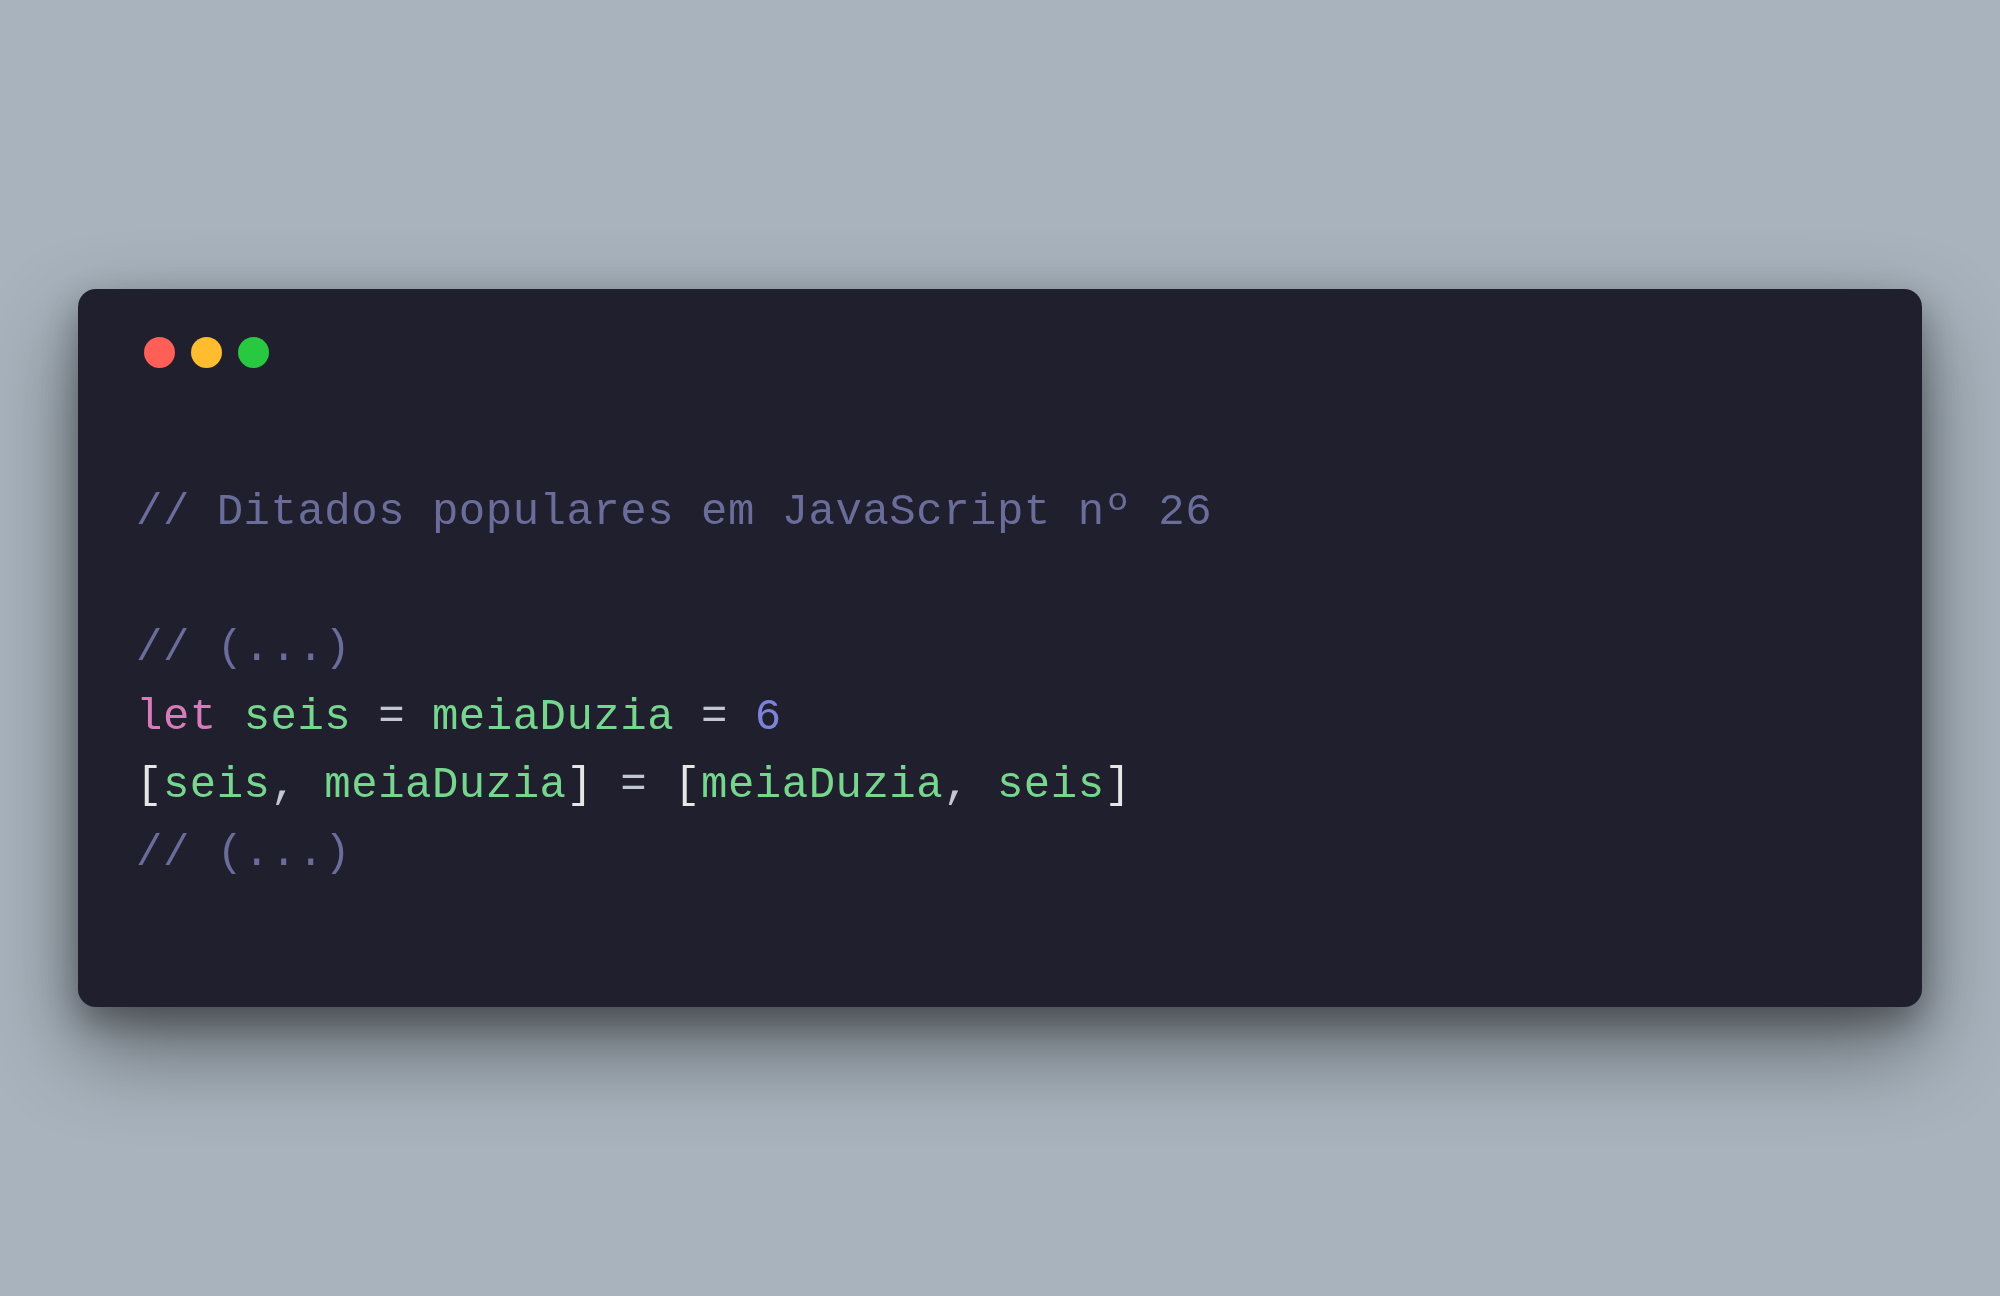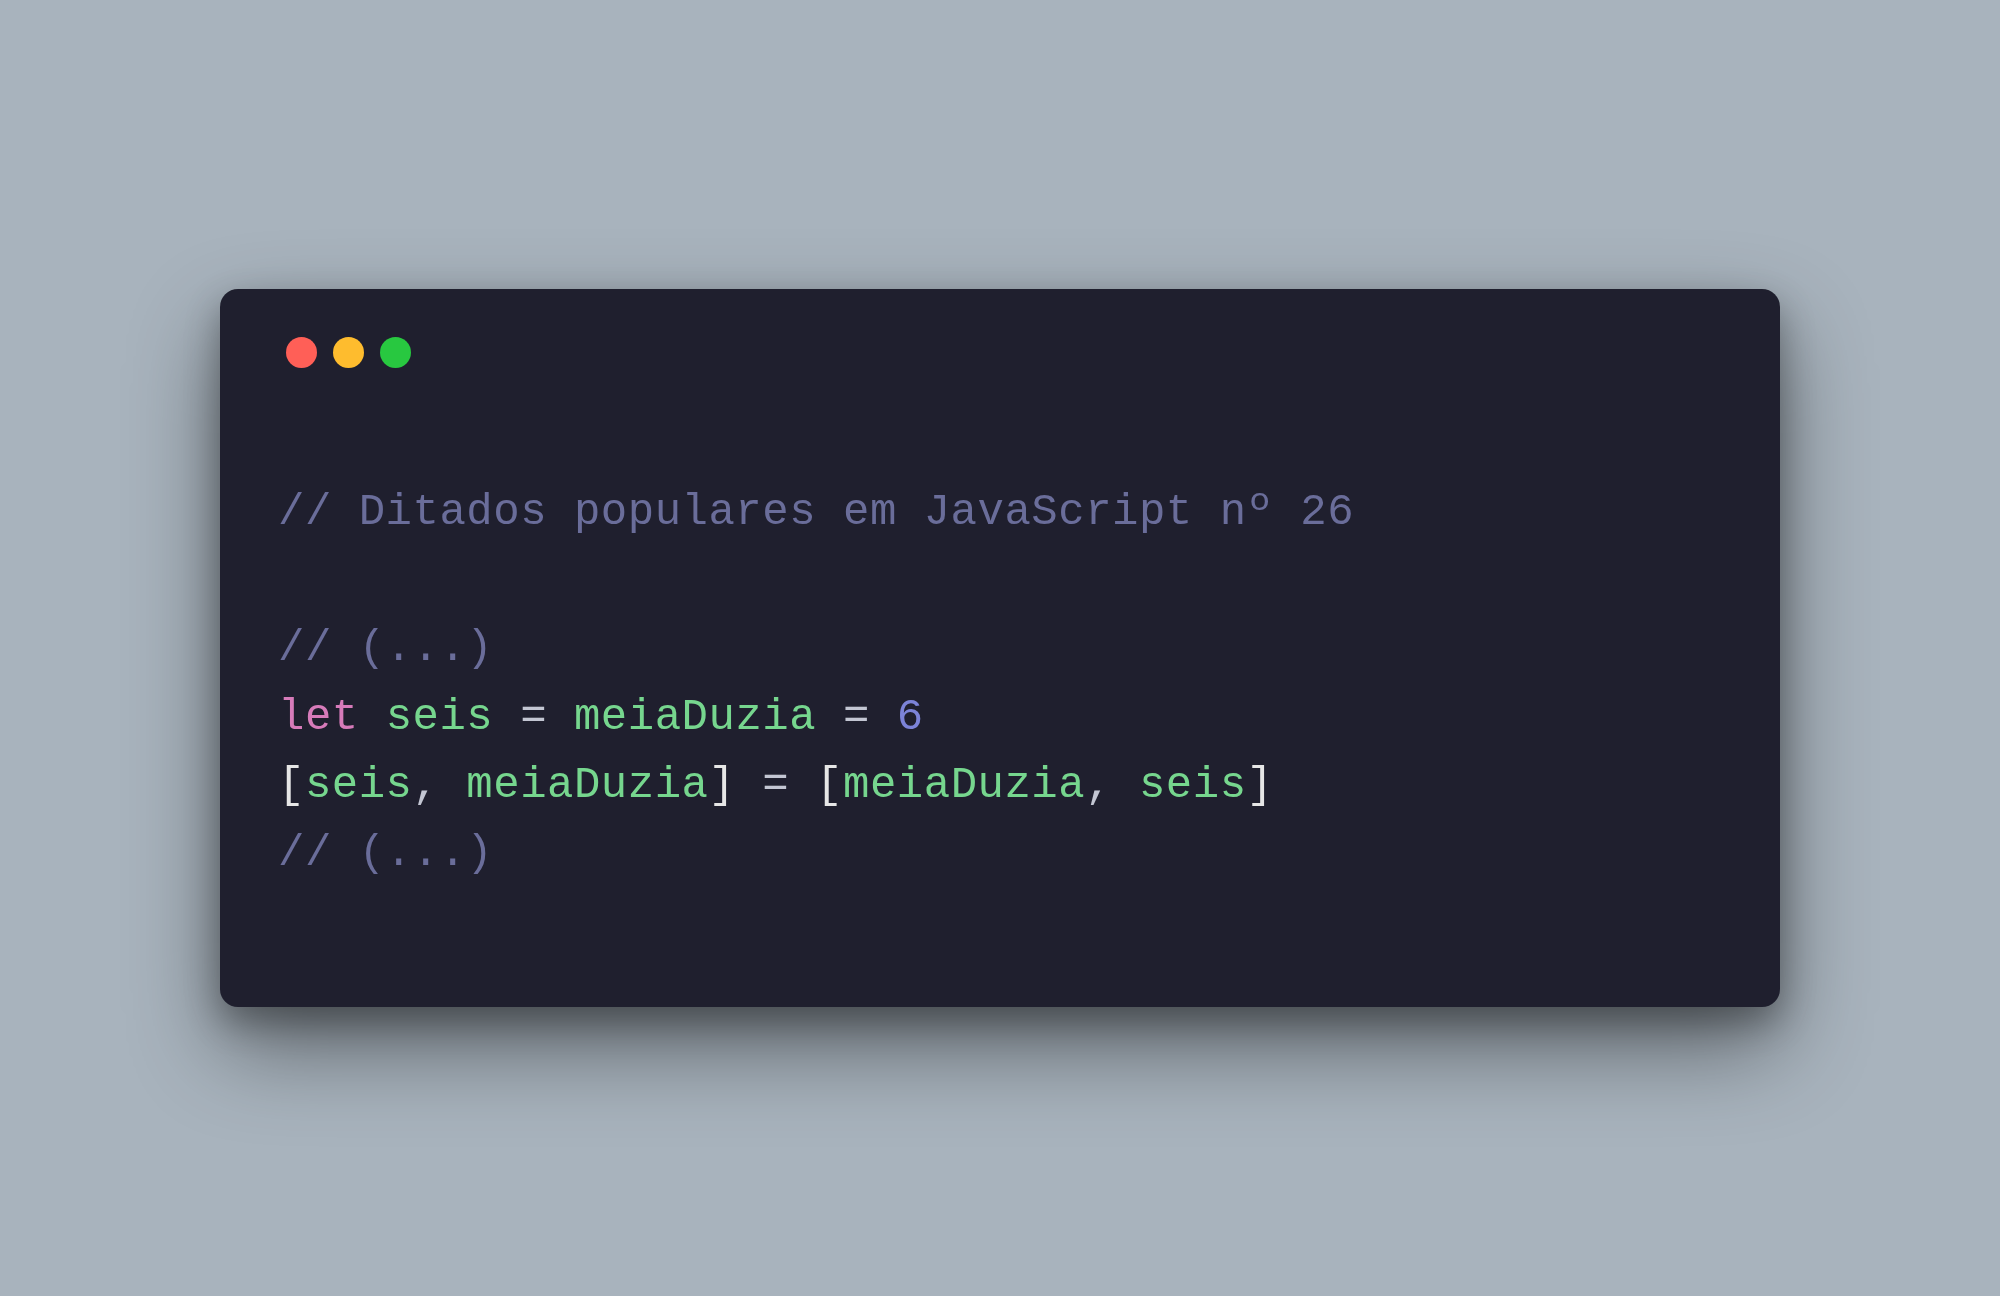--- a/index.html
+++ b/index.html
@@ -10,21 +10,21 @@
     body {
       width: 2000px;
       height: 1296px;
       background: #a8b3bd;
       display: flex;
       align-items: center;
       justify-content: center;
       font-family: 'Menlo', 'Monaco', 'Consolas', 'Courier New', monospace;
     }
     .window {
-      width: 1560px;
+      width: 1844px;
       background: #1f1f2e;
       border-radius: 18px;
       box-shadow: 0 40px 90px rgba(0,0,0,0.45), 0 15px 35px rgba(0,0,0,0.3);
       padding: 48px 58px 120px 58px;
     }
     .traffic-lights {
       display: flex;
       gap: 16px;
       margin-bottom: 110px;
       padding-left: 8px;

